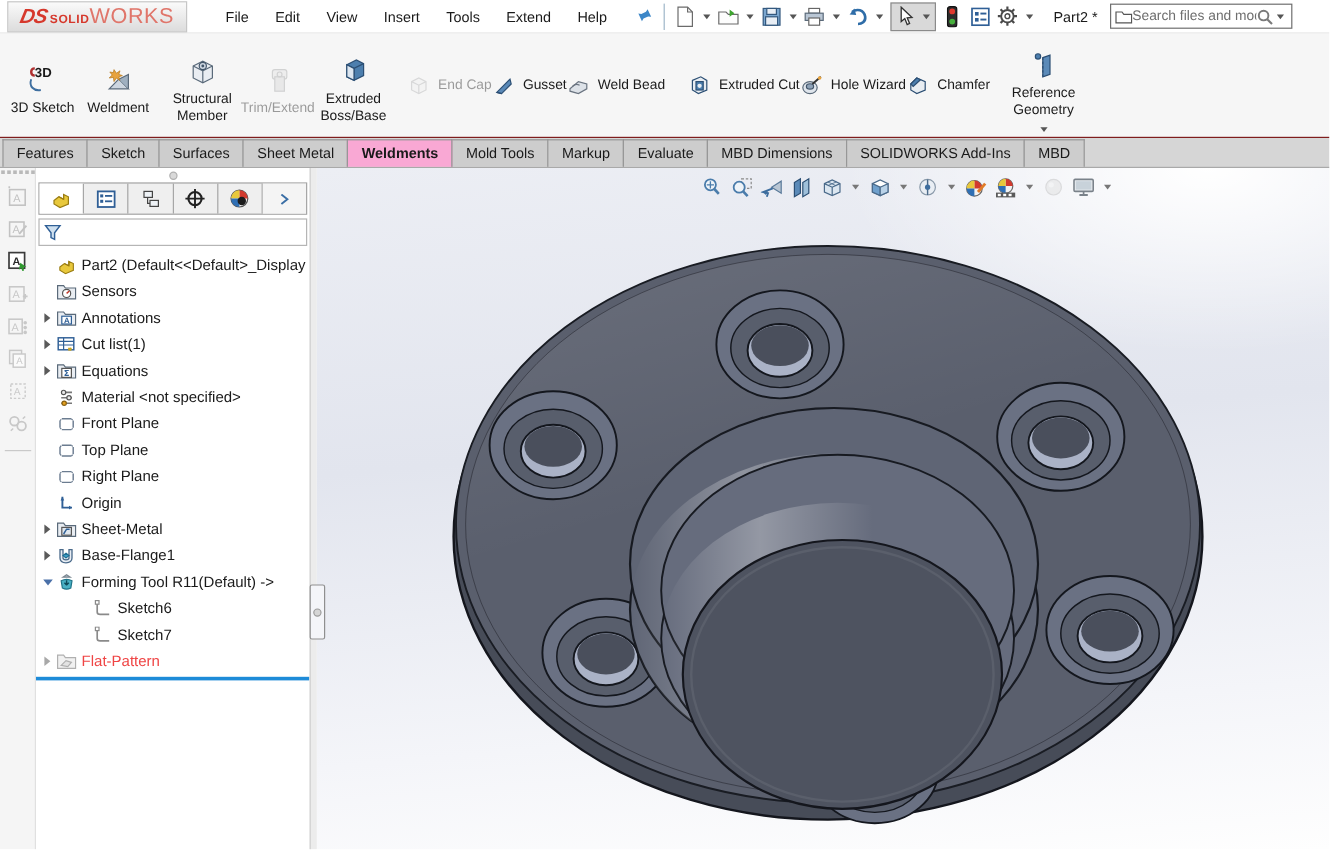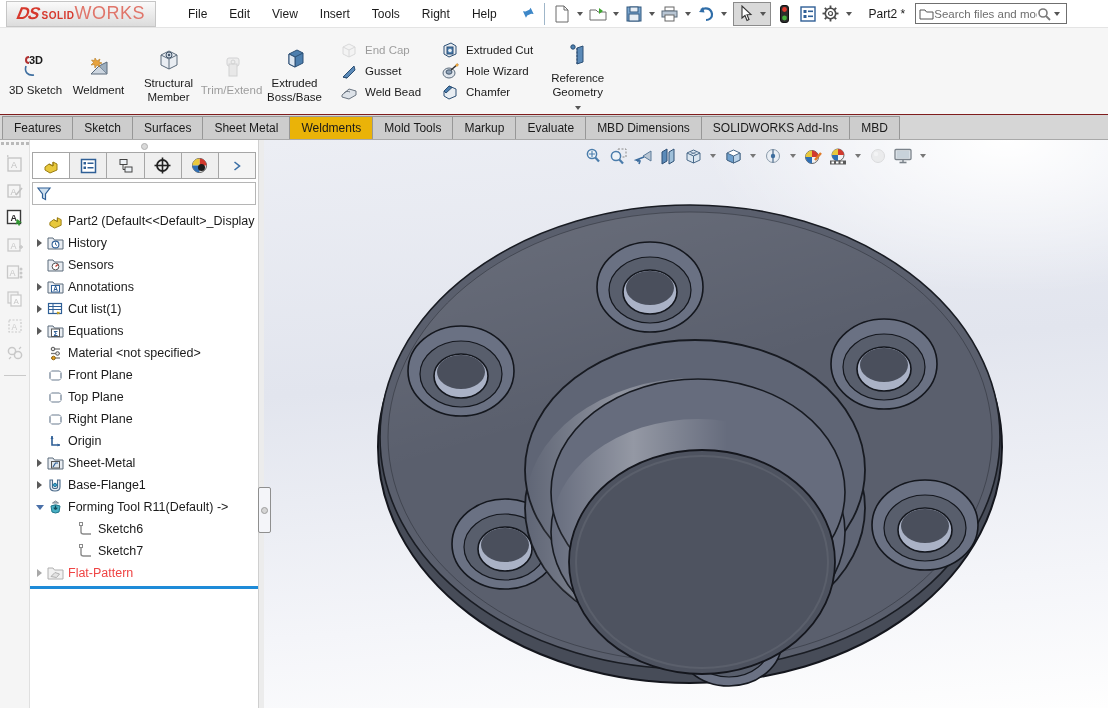--- a/index.html
+++ b/index.html
@@ -24,29 +24,29 @@
   .doc-title { margin:0 10px 0 14px; white-space:nowrap; }
   .searchbox { display:flex; align-items:center; border:1px solid #6f6f6f; background:#fff; height:21px; width:152px; padding:0 3px; }
   .searchbox input { border:none; outline:none; flex:1; font-size:11.5px; font-family:"Liberation Sans",sans-serif; min-width:0; color:#333; }
   .searchbox input::placeholder { color:#6e6e6e; }
 
   
   .ribbon { height:87px; background:#f6f6f6; border-bottom:1px solid #7f1d1d; display:flex; align-items:center; padding-left:4px; }
   .rsep { width:1px; background:#d4d4d4; margin:5px 3px; }
   .rlarge { width:63px; display:flex; flex-direction:column; align-items:center; justify-content:flex-start; gap:2px; padding-top:8px; text-align:center; font-size:11.5px; line-height:1.2; }
   .rlarge .bicon { height:30px; display:flex; align-items:center; justify-content:center; }
-  .rsmallcol { display:flex; flex-direction:column; justify-content:space-around; padding:6px 6px; }
+  .rsmallcol { display:flex; flex-direction:row; justify-content:space-around; padding:6px 6px; }
   .rsmall { display:flex; align-items:center; gap:6px; font-size:11.5px; white-space:nowrap; height:21px; }
   .disabled { opacity:.42; filter:grayscale(.9); }
   .refgeo-caret { margin-top:4px; }
 
   
   .tabbar { height:25px; background:#d6d6d6; display:flex; align-items:flex-end; padding-left:2px; border-bottom:1px solid #a9a9a9; }
   .tab { padding:4px 11px 4px; border:1px solid #979797; border-bottom:none; background:#cdcdcd; margin-right:-1px; font-size:12px; white-space:nowrap; cursor:default; }
-  .tab.active { background:#eab308; font-weight:normal; position:relative; }
+  .tab.active { background:#f9a8d4; font-weight:bold; position:relative; }
 
   
   .main { display:flex; height:568px; }
 
   .leftstrip { width:30px; background:#f5f5f5; border-right:1px solid #e0e0e0; display:flex; flex-direction:column; align-items:center; padding-top:2px; }
   .grip-dots { display:flex; gap:2px; margin-bottom:8px; }
   .grip-dots i { width:3px; height:3px; background:#b9b9b9; display:block; }
   .lsicon { width:22px; height:22px; margin-bottom:5px; display:flex; align-items:center; justify-content:center; }
   .lsdivider { width:22px; height:1px; background:#c9c9c9; margin-top:6px; }
 
@@ -91,21 +91,21 @@
     <div class="logo">
       <span class="ds">DS</span>
       <span><span class="solid">SOLID</span><span class="works">WORKS</span></span>
     </div>
     <nav class="menus">
       <span>File</span>
       <span>Edit</span>
       <span>View</span>
       <span>Insert</span>
       <span>Tools</span>
-      <span>Right</span>
+      <span>Extend</span>
       <span>Help</span>
     </nav>
     <span class="pin">
       <svg width="15" height="15" viewBox="0 0 15 15">
           <path d="M8 2 L13 7 L10.5 7.5 L7.5 10.5 L7 13 L2 8 L4.5 7.5 L7.5 4.5 Z" fill="#3d87c8" transform="rotate(20 7 7)"></path>
         </svg>
     </span>
     <span class="vsep"></span>
     <div class="qat">
       <span class="qbtn">
@@ -468,33 +468,20 @@
           <span class="arrcell"></span>
           <span class="ticon">
               <svg width="17" height="15" viewBox="0 0 18 16">
                 <path d="M3 9 L7 6 L11 8 L11 4 L15 6 L15 12 L8 15 L3 12 Z" fill="#e8c83c" stroke="#9a7d12"></path>
                 <path d="M7 6 L11 8 M11 4 L11 8" stroke="#9a7d12" fill="none"></path>
               </svg>
             </span>
           <span>Part2 (Default&lt;&lt;Default&gt;_Display Sta</span>
         </div>
 
-        <div class="trow">
-          <span class="arrcell">
-              <span class="arr-r"></span>
-            </span>
-          <span class="ticon">
-              <svg width="17" height="14" viewBox="0 0 17 14">
-                <path d="M1 2 H6 L7.5 4 H16 V13 H1 Z" fill="#e9edf2" stroke="#5a6a7a"></path>
-                <circle cx="8.5" cy="8.5" r="3.4" fill="#fff" stroke="#2f5f96" stroke-width="1.1"></circle>
-                <path d="M8.5 6.5 V8.5 L10 9.5" fill="none" stroke="#2f5f96"></path>
-              </svg>
-            </span>
-          <span>History</span>
-        </div>
 
         <div class="trow">
           <span class="arrcell"></span>
           <span class="ticon">
               <svg width="17" height="14" viewBox="0 0 17 14">
                 <path d="M1 2 H6 L7.5 4 H16 V13 H1 Z" fill="#e9edf2" stroke="#5a6a7a"></path>
                 <circle cx="8.5" cy="8.5" r="3.4" fill="#fff" stroke="#555"></circle>
                 <line x1="8.5" y1="8.5" x2="10.8" y2="6.5" stroke="#c0392b" stroke-width="1.2"></line>
               </svg>
             </span>

